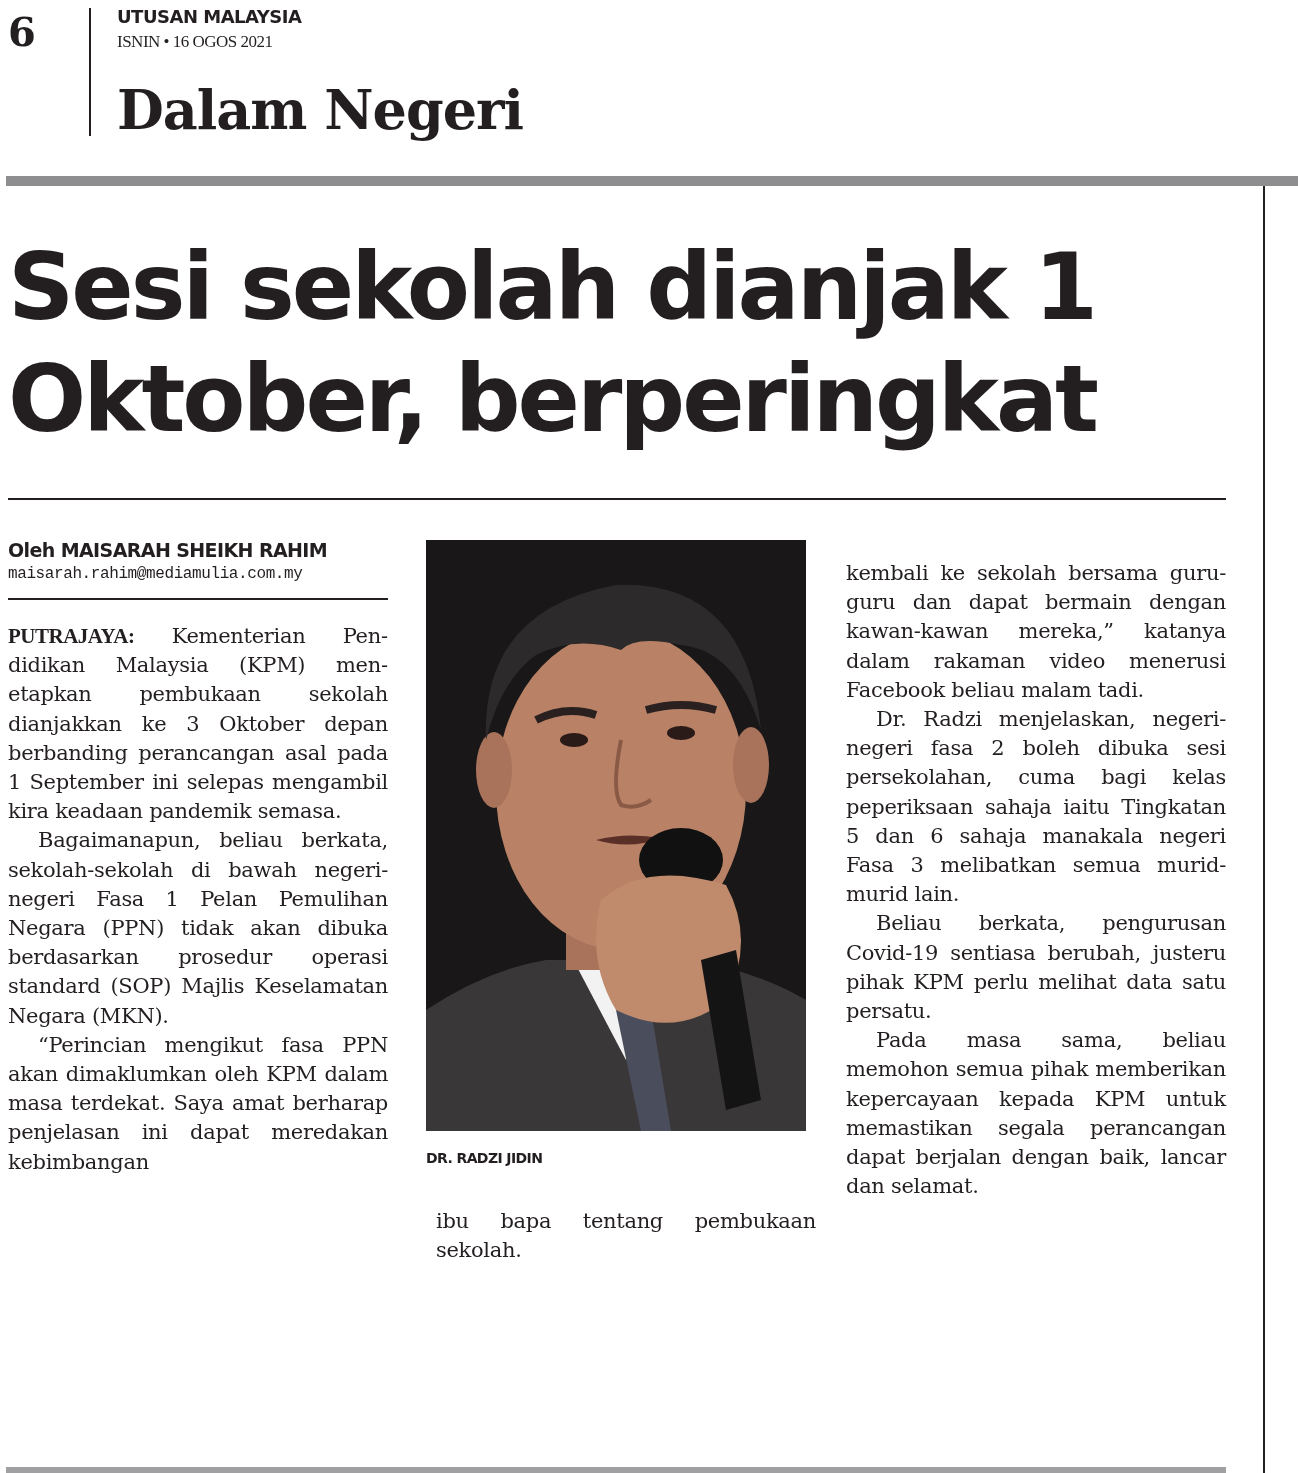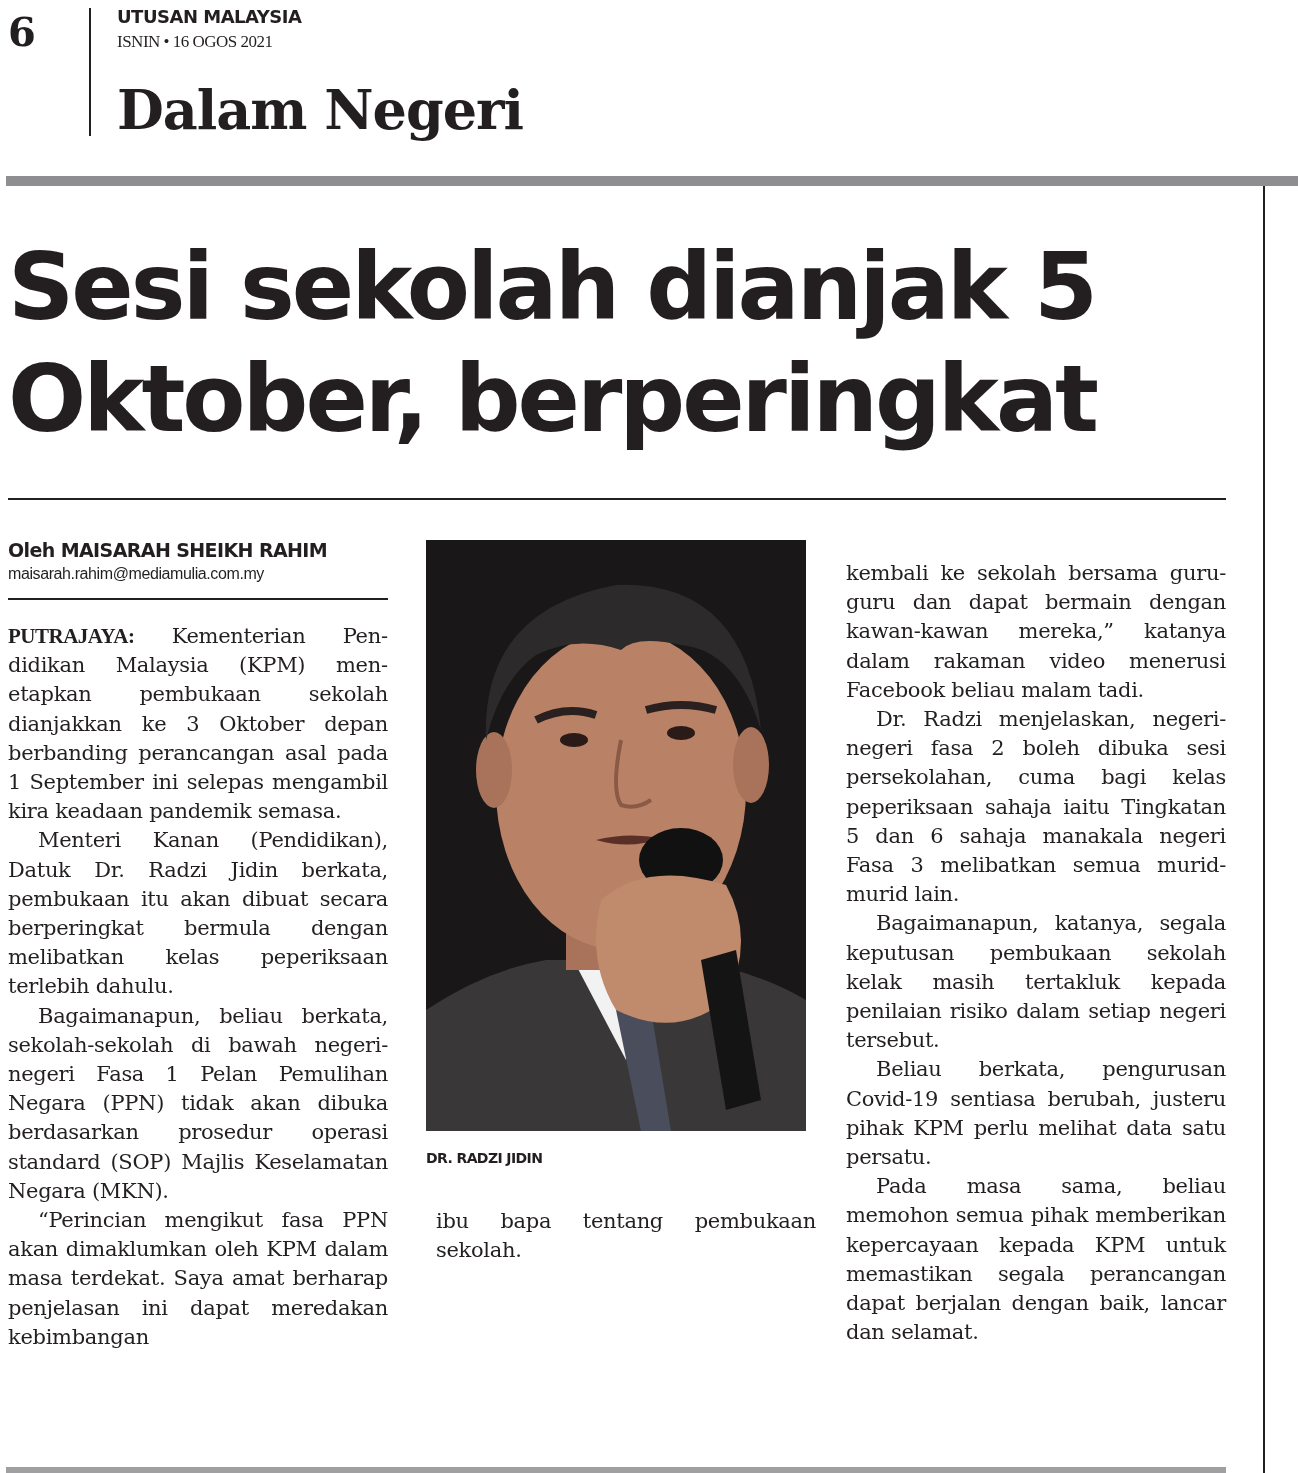--- a/index.html
+++ b/index.html
@@ -32,21 +32,21 @@
       letter-spacing: -3px; color: #231f20;
     }
     .headline-rule { position: absolute; left: 8px; top: 498px; width: 1218px; height: 2px; background: #231f20; }
 
     .byline {
       position: absolute; left: 8px; top: 539px;
       font-family: "DejaVu Sans", sans-serif; font-weight: bold; font-size: 19px; letter-spacing: -0.6px; color: #231f20;
     }
     .byline-email {
       position: absolute; left: 8px; top: 565px;
-      font-family: Liberation Sans, sans-serif; font-size: 16px; letter-spacing: -0.4px; color: #231f20;
+      font-family: Liberation Mono, monospace; font-size: 16px; letter-spacing: -0.4px; color: #231f20;
     }
     .byline-rule { position: absolute; left: 8px; top: 598px; width: 380px; height: 2px; background: #231f20; }
 
     .col {
       position: absolute; width: 380px;
       font-family: "DejaVu Serif", serif; font-size: 21px; line-height: 29.2px;
       text-align: justify; color: #231f20; letter-spacing: -0.3px;
       hyphens: manual;
     }
     .col p { text-indent: 30px; }
@@ -74,32 +74,31 @@
 
 <div class="page-number">6</div>
 <div class="masthead-divider"></div>
 <div class="paper-name">UTUSAN MALAYSIA</div>
 <div class="paper-date">ISNIN • 16 OGOS 2021</div>
 <div class="section-title">Dalam Negeri</div>
 <div class="top-rule"></div>
 <div class="right-rule"></div>
 
 <h1 class="headline">
-  <span>Sesi sekolah dianjak 5</span><br>
+  <span>Sesi sekolah dianjak 1</span><br>
   <span>Oktober, berperingkat</span>
 </h1>
 <div class="headline-rule"></div>
 
 <div class="byline">Oleh MAISARAH SHEIKH RAHIM</div>
 <div class="byline-email">maisarah.rahim@mediamulia.com.my</div>
 <div class="byline-rule"></div>
 
 <div class="col col-1">
   <p class="first"><span class="dateline">PUTRAJAYA:</span><span> Kementerian Pen­didikan Malaysia (KPM) men­etapkan pembukaan sekolah dianjakkan ke 3 Oktober depan berbanding perancangan asal pada 1 September ini selepas mengambil kira keadaan pande­mik semasa.</span></p>
-  <p>Menteri Kanan (Pendidikan), Datuk Dr. Radzi Jidin berkata, pembukaan itu akan dibuat se­cara berperingkat bermula de­ngan melibatkan kelas peperik­saan terlebih dahulu.</p>
   <p>Bagaimanapun, beliau berkata, sekolah-sekolah di bawah negeri-negeri Fasa 1 Pelan Pemulihan Negara (PPN) tidak akan dibuka berdasar­kan prosedur operasi standard (SOP) Majlis Keselamatan Ne­gara (MKN).</p>
   <p style="text-align-last: justify;">“Perincian mengikut fasa PPN akan dimaklumkan oleh KPM dalam masa terdekat. Saya amat berharap penjelasan ini dapat meredakan kebimbangan</p>
 </div>
 
 <div class="photo">
   <svg width="380" height="591" viewBox="0 0 380 591">
     <rect width="380" height="591" fill="#1a1718"></rect>
 
     <path d="M0 470 Q60 430 120 420 L260 420 Q330 430 380 460 L380 591 L0 591 Z" fill="#3a3739"></path>
     <path d="M150 425 L200 520 L250 425 Z" fill="#f2f2f2"></path>
@@ -133,18 +132,17 @@
 </div>
 <div class="caption">DR. RADZI JIDIN</div>
 
 <div class="col col-2">
   <p class="cont">ibu bapa tentang pembukaan sekolah.</p>
 </div>
 
 <div class="col col-3">
   <p class="cont">kembali ke sekolah bersama guru-guru dan dapat bermain dengan kawan-kawan mereka,” katanya dalam rakaman vi­deo menerusi Facebook beliau malam tadi.</p>
   <p>Dr. Radzi menjelaskan, neg­eri-negeri fasa 2 boleh dibuka sesi persekolahan, cuma bagi kelas peperiksaan sahaja iai­tu Tingkatan 5 dan 6 sahaja manakala negeri Fasa 3 meli­batkan semua murid-murid lain.</p>
-  <p>Bagaimanapun, katanya, segala keputusan pembukaan sekolah kelak masih tertakluk kepada penilaian risiko dalam setiap negeri tersebut.</p>
   <p>Beliau berkata, pengurusan Covid-19 sentiasa berubah, just­eru pihak KPM perlu melihat data satu persatu.</p>
   <p>Pada masa sama, beliau memohon semua pihak mem­berikan kepercayaan kepada KPM untuk memastikan segala perancangan dapat berjalan dengan baik, lancar dan sela­mat.</p>
 </div>
 
 <div class="bottom-rule"></div>
 
 </body></html>

